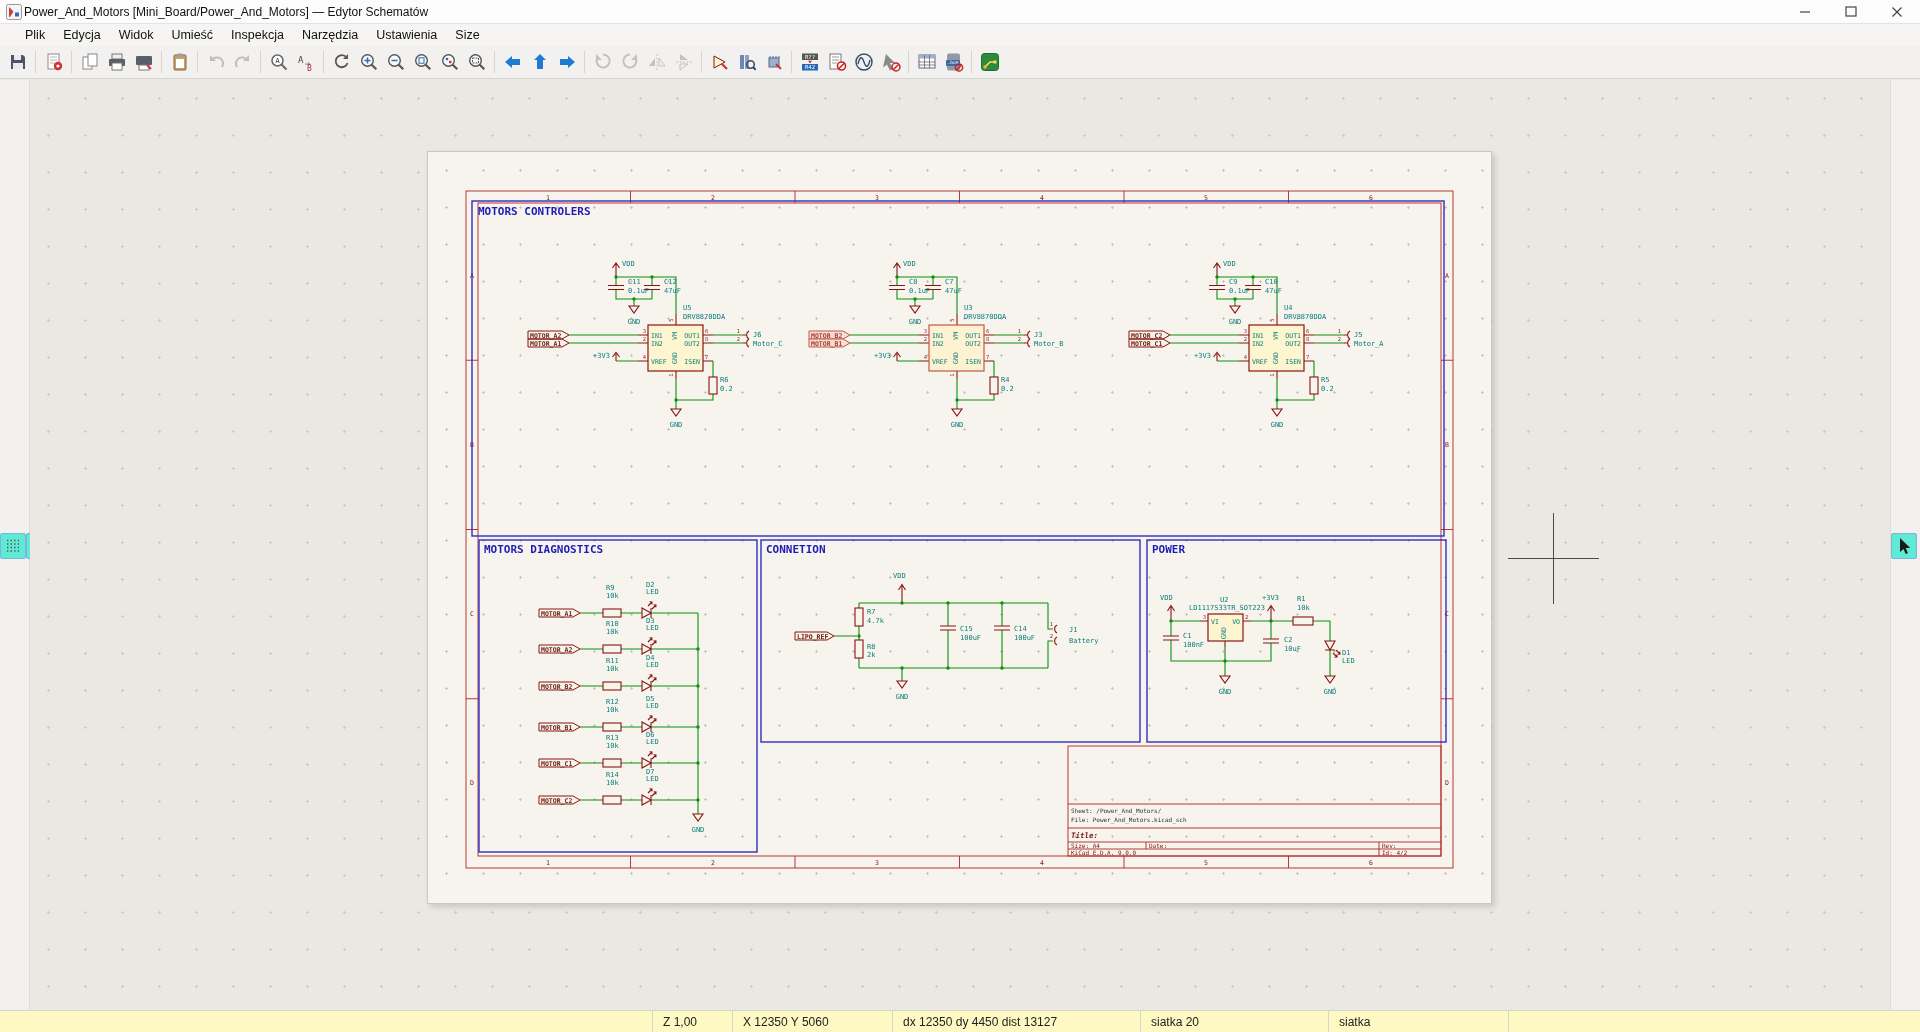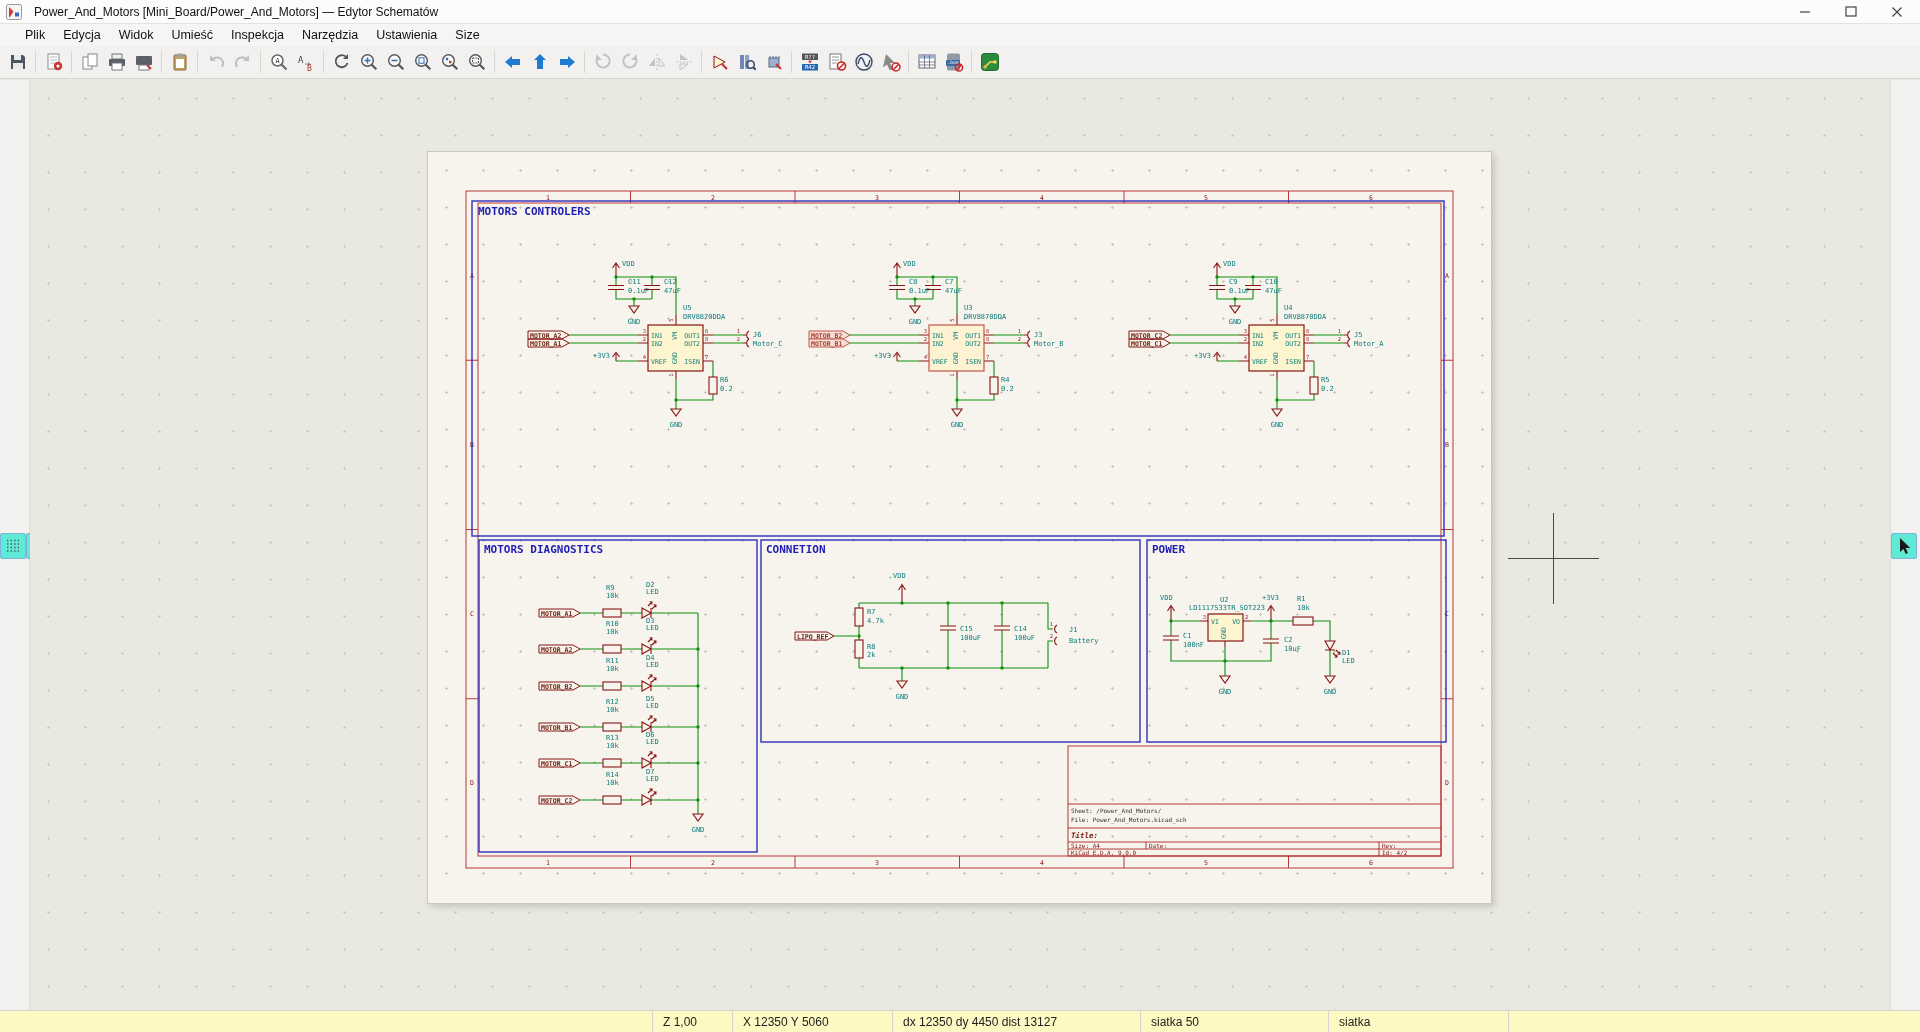--- a/index.html
+++ b/index.html
@@ -1,19 +1,19 @@
 <!DOCTYPE html>
 <html><head>
 <meta charset="utf-8">
 <style>
   *{box-sizing:border-box;margin:0;padding:0}
   html,body{width:1920px;height:1032px;overflow:hidden;font-family:"Liberation Sans",sans-serif;background:#e9e8e1}
   
   .titlebar{height:24px;background:#fcfcfc;display:flex;align-items:center;padding-left:6px;border-bottom:1px solid #e3e3e0}
-  .titlebar .wt{font-size:12px;color:#111;margin-left:12px;flex:1}
+  .titlebar .wt{font-size:12px;color:#111;margin-left:2px;flex:1}
   .wbtns{display:flex;height:100%}
   .wb{width:46px;height:100%;display:flex;align-items:center;justify-content:center}
   .menubar{height:22px;background:#f6f5f3;display:flex;align-items:center;padding-left:16px}
   .mi{font-size:12.5px;color:#111;padding:2px 9px;cursor:default}
   .toolbar{height:33px;background:#f2f1ef;border-bottom:1px solid #d6d5d2;display:flex;align-items:center;padding-left:4px}
   .tbi{width:27px;height:27px;display:flex;align-items:center;justify-content:center;border-radius:3px;flex:none}
   .sep{width:1px;height:22px;background:#d6d5d2;margin:0 4px;flex:none}
   .on{background:#5eead4;box-shadow:inset 0 0 0 1px #7fb2dd}
   .i{width:20px;height:20px;display:block}
   
@@ -1014,16 +1014,16 @@
         <path d="M12,17l5.4,-5.4" stroke="#cc2222" stroke-width="1.5"></path>
       </svg>
     </div>
 </div>
 
 <div class="statusbar">
   <div style="width:652px"></div>
   <div class="scell" style="width:80px">Z 1,00</div>
   <div class="scell" style="width:160px">X 12350  Y 5060</div>
   <div class="scell" style="width:248px">dx 12350  dy 4450  dist 13127</div>
-  <div class="scell" style="width:188px">siatka 50</div>
+  <div class="scell" style="width:188px">siatka 20</div>
   <div class="scell" style="width:180px">siatka</div>
   <div class="scell" style="flex:1"></div>
 </div>
 
 </body></html>

